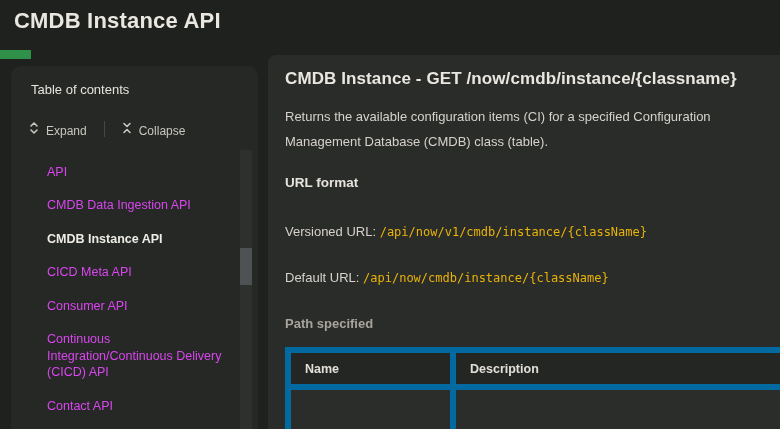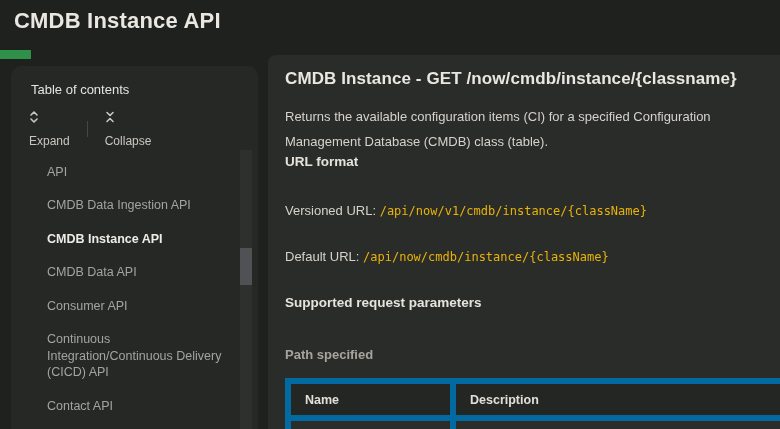--- a/index.html
+++ b/index.html
@@ -28,28 +28,28 @@
   }
   .toc-title {
     margin: 16px 0 0 20px;
     font-size: 13px; font-weight: normal; color: #e6e3dc;
   }
   .toc-toolbar {
     display: flex; align-items: center;
     margin: 22px 0 0 18px; height: 20px;
   }
   .toc-btn {
-    display: inline-flex; align-items: flex-start; gap: 7px;
+    display: inline-flex; align-items: flex-end; gap: 7px;
     background: none; border: none; cursor: pointer;
-    font-family: inherit; font-size: 12px; color: #c9c6bf; padding: 0; flex-direction: column;
+    font-family: inherit; font-size: 12px; color: #c9c6bf; padding: 0;
   }
   .toolbar-divider { width: 1px; height: 16px; background: #454745; margin: 0 17px; }
   .toc-list { list-style: none; margin: 16px 0 0 0; padding: 0 34px 0 36px; }
   .toc-item {
-    font-size: 12.5px; line-height: 1.32; color: #a3a3a3;
+    font-size: 12.5px; line-height: 1.32; color: #d946ef;
     padding: 8.5px 0; cursor: pointer;
   }
   .toc-item.active { font-weight: bold; color: #edebe5; }
 
   
   .toc-scrollbar {
     position: absolute; right: 6px; top: 84px; width: 12px; height: 286px;
     background: #2e302e;
   }
   .toc-scroll-thumb {
@@ -62,21 +62,21 @@
     position: absolute; left: 268px; top: 55px; width: 512px; height: 374px;
     background: #2a2c2a; border-radius: 8px 0 0 0;
     padding: 14px 0 0 17px; overflow: hidden;
   }
   .article-heading {
     font-size: 17px; font-weight: bold; color: #eae7e0;
     margin-bottom: 15px; letter-spacing: .1px;
   }
   .intro-text {
     font-size: 13px; line-height: 25px; color: #d6d2cb;
-    max-width: 492px; 
+    max-width: 492px; margin-bottom: 21px;
   }
   .section-heading {
     font-size: 13.5px; font-weight: bold; color: #e6e3dc; margin-bottom: 34px;
   }
   .url-line { font-size: 13px; color: #d6d2cb; margin-bottom: 31px; }
   .url-code {
     font-family: "DejaVu Sans Mono", "Liberation Mono", monospace;
     font-size: 12px; color: #eab308;
   }
   .supported-heading { margin-bottom: 37px; }
@@ -133,21 +133,21 @@
           </svg>
         </span>
         <span>Collapse</span>
       </button>
     </div>
 
     <ul class="toc-list">
       <li class="toc-item">API</li>
       <li class="toc-item">CMDB Data Ingestion API</li>
       <li class="toc-item active">CMDB Instance API</li>
-      <li class="toc-item">CMDB Data API</li>
+      <li class="toc-item">CICD Meta API</li>
       <li class="toc-item">Consumer API</li>
       <li class="toc-item">Continuous Integration/Continuous Delivery (CICD) API</li>
       <li class="toc-item">Contact API</li>
       <li class="toc-item">CSM Attachment API</li>
     </ul>
 
     <div class="toc-scrollbar">
       <div class="toc-scroll-thumb"></div>
     </div>
   </nav>
@@ -156,21 +156,20 @@
     <h1 class="article-heading">CMDB Instance - GET /now/cmdb/instance/{classname}</h1>
 
     <p class="intro-text">Returns the available configuration items (CI) for a specified Configuration Management Database (CMDB) class (table).</p>
 
     <h2 class="section-heading">URL format</h2>
 
     <div class="url-line"><span>Versioned URL: </span><span class="url-code">/api/now/v1/cmdb/instance/{className}</span></div>
 
     <div class="url-line"><span>Default URL: </span><span class="url-code">/api/now/cmdb/instance/{className}</span></div>
 
-    <h2 class="section-heading supported-heading">Supported request parameters</h2>
 
     <h3 class="subsection-heading">Path specified</h3>
 
     <table class="param-table">
       <thead>
         <tr>
           <th class="col-name">Name</th>
           <th>Description</th>
         </tr>
       </thead>

